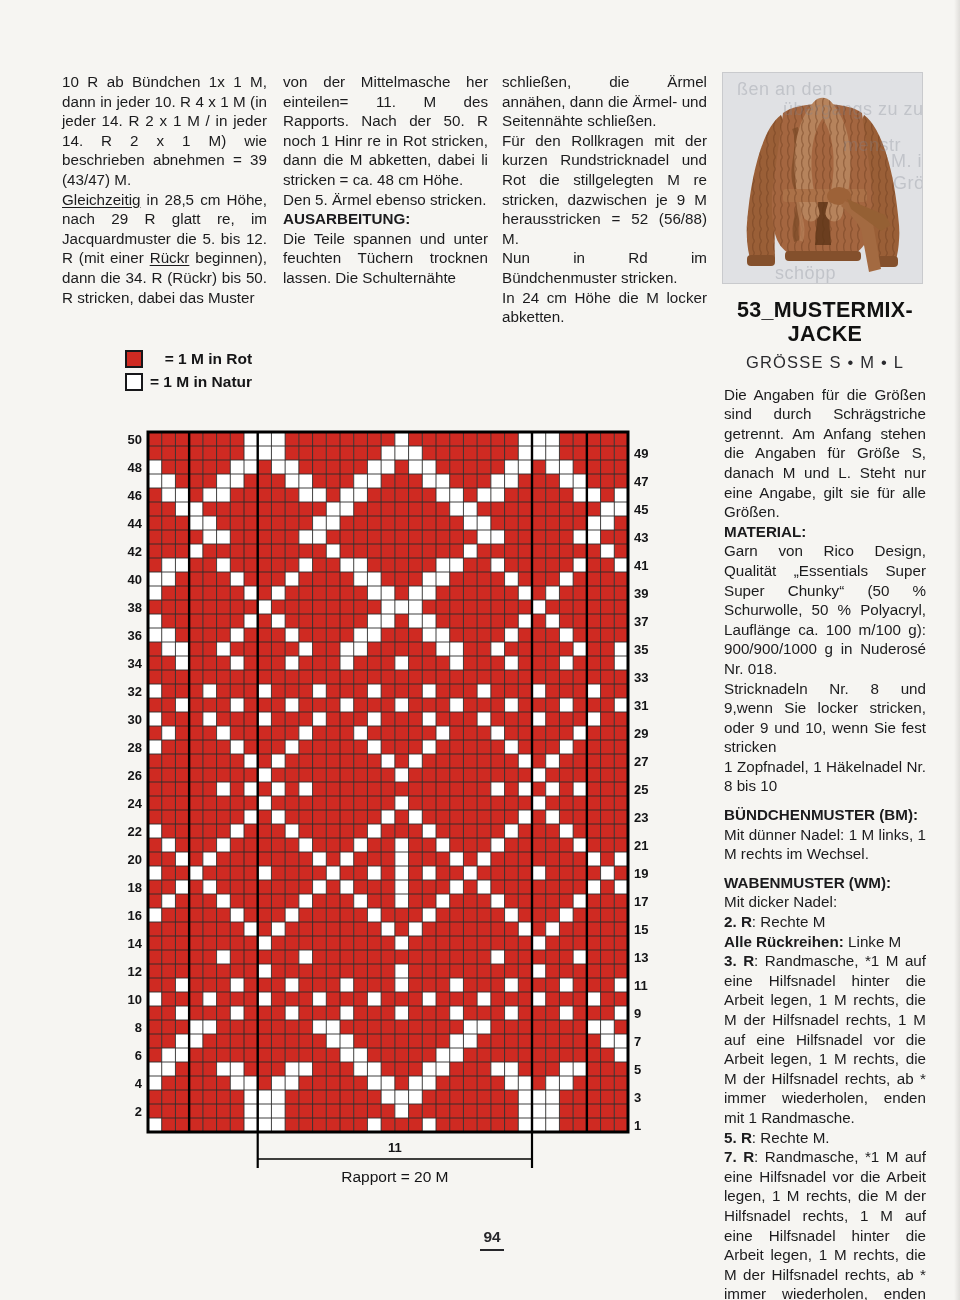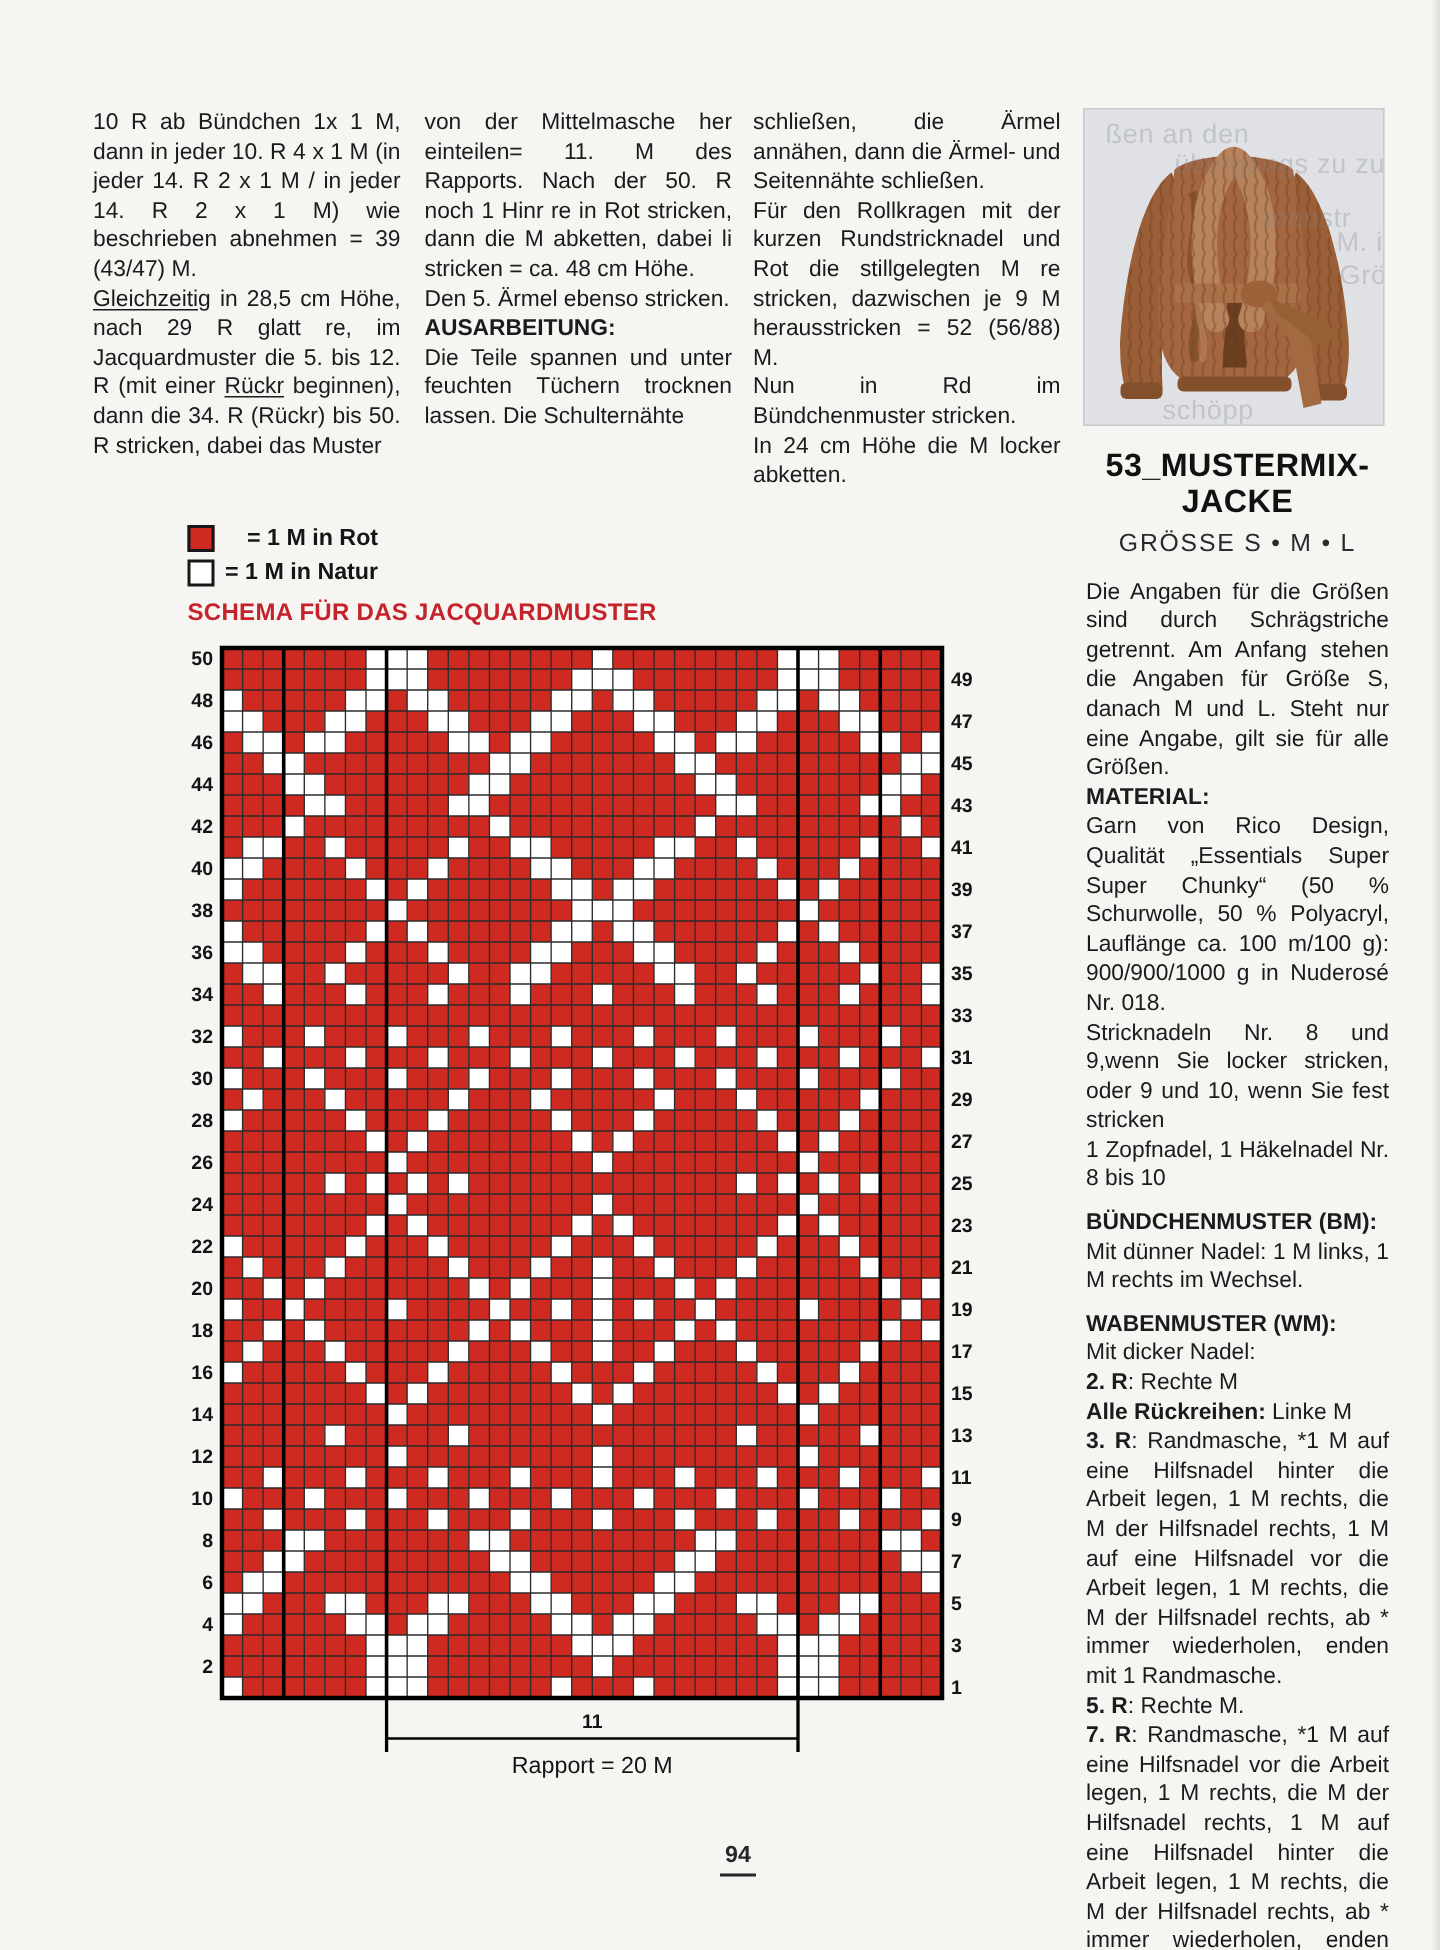--- a/index.html
+++ b/index.html
@@ -133,21 +133,20 @@
     <div class="legrow">
       <span class="sq" id="sq-red" style="background: rgb(207, 42, 34);"></span>
       <span>= 1 M in Rot</span>
     </div>
     <div class="legrow">
       <span class="sq" id="sq-white" style="background: rgb(255, 255, 255);"></span>
       <span>= 1 M in Natur</span>
     </div>
   </div>
 
-  <div class="schemaTitle">SCHEMA FÜR DAS JACQUARDMUSTER</div>
 
   <div class="chartwrap">
     <svg width="536" height="770" viewBox="0 0 536 770">
         <rect x="28.00" y="2" width="13.71" height="14" fill="#cf2a22"></rect>
         <rect x="41.71" y="2" width="13.71" height="14" fill="#cf2a22"></rect>
         <rect x="55.43" y="2" width="13.71" height="14" fill="#cf2a22"></rect>
         <rect x="69.14" y="2" width="13.71" height="14" fill="#cf2a22"></rect>
         <rect x="82.86" y="2" width="13.71" height="14" fill="#cf2a22"></rect>
         <rect x="96.57" y="2" width="13.71" height="14" fill="#cf2a22"></rect>
         <rect x="110.29" y="2" width="13.71" height="14" fill="#cf2a22"></rect>

